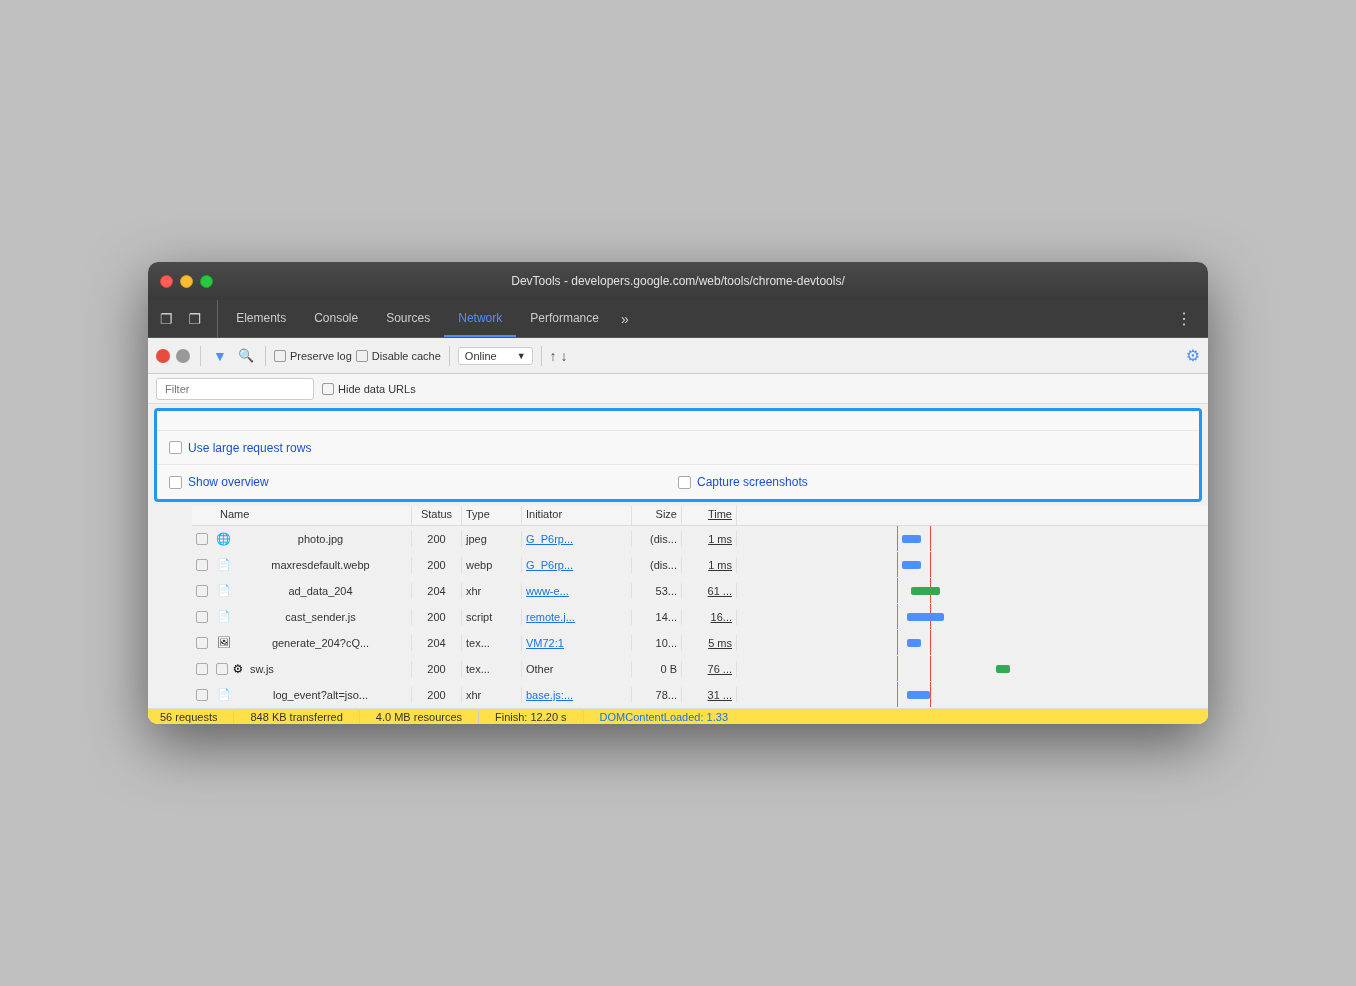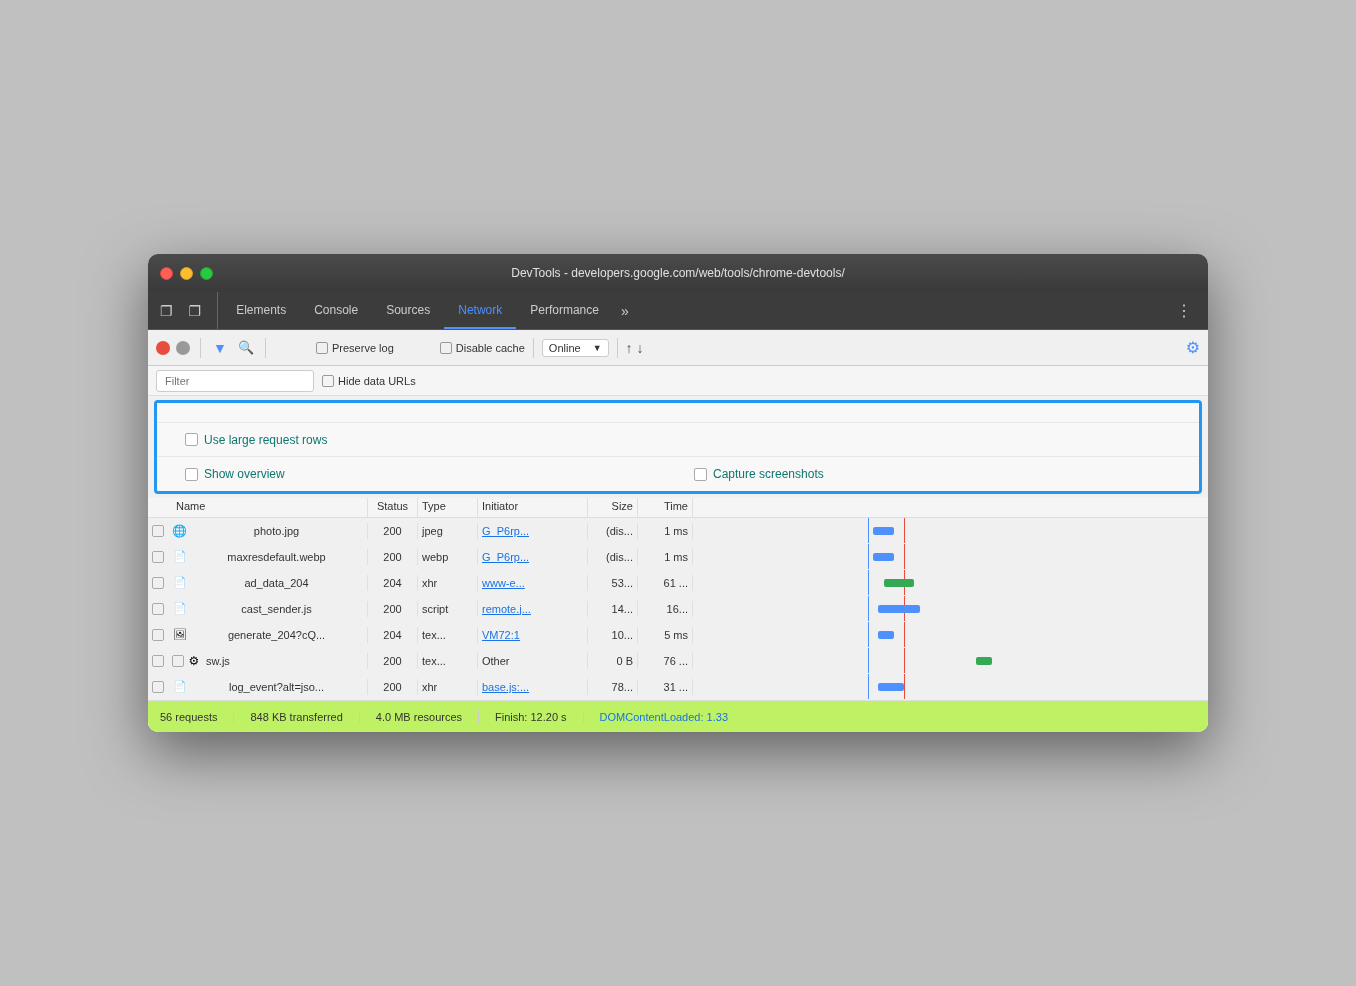--- a/index.html
+++ b/index.html
@@ -151,33 +151,32 @@
       background: #ccc;
       margin: 0 4px;
     }
     .toolbar-label {
       font-size: 11px;
       color: #333;
       display: flex;
       align-items: center;
       gap: 4px;
       cursor: pointer;
-      margin-left: 42px;
     }
     .toolbar-checkbox {
       width: 12px;
       height: 12px;
       border: 1px solid #999;
       border-radius: 2px;
       cursor: pointer;
     }
     .toolbar-select {
       display: flex;
       align-items: center;
-      gap: 12px;
+      gap: 20px;
       font-size: 11px;
       color: #333;
       cursor: pointer;
       border: 1px solid #ccc;
       border-radius: 3px;
       padding: 2px 6px;
       background: white;
     }
     .upload-btn, .download-btn {
       font-size: 14px;
@@ -225,24 +224,23 @@
       height: 34px;
       padding: 0 12px;
       border-bottom: 1px solid #e8e8e8;
     }
     .options-row:last-child { border-bottom: none; }
     .option-item {
       display: flex;
       align-items: center;
       gap: 6px;
       font-size: 12px;
-      color: #0f766e;
+      color: #1d4ed8;
       cursor: pointer;
       flex: 1;
-      margin-left: 16px;
     }
     .option-checkbox {
       width: 13px;
       height: 13px;
       border: 1px solid #aaa;
       border-radius: 2px;
       background: white;
       flex-shrink: 0;
     }
     .table-header-row {
@@ -251,21 +249,21 @@
       height: 20px;
       background: #f5f5f5;
       font-size: 10px;
       color: #333;
     }
     .col-name { width: 220px; flex-shrink: 0; padding: 2px 8px; border-right: 1px solid #e0e0e0; overflow: hidden; }
     .col-status { width: 50px; flex-shrink: 0; padding: 2px 4px; border-right: 1px solid #e0e0e0; text-align: center; }
     .col-type { width: 60px; flex-shrink: 0; padding: 2px 4px; border-right: 1px solid #e0e0e0; }
     .col-initiator { width: 110px; flex-shrink: 0; padding: 2px 4px; border-right: 1px solid #e0e0e0; overflow: hidden; }
     .col-size { width: 50px; flex-shrink: 0; padding: 2px 4px; border-right: 1px solid #e0e0e0; text-align: right; }
-    .col-time { width: 55px; flex-shrink: 0; padding: 2px 4px; border-right: 1px solid #e0e0e0; text-align: right; }
+    .col-time { width: 55px; flex-shrink: 0; padding: 2px 4px; border-right: 1px solid #e0e0e0; text-align: right; text-decoration: underline; }
     .col-waterfall { flex: 1; padding: 2px 4px; position: relative; }
     .table-row {
       display: flex;
       border-bottom: 1px solid #f0f0f0;
       height: 26px;
       align-items: center;
       font-size: 11px;
     }
     .row-checkbox {
       width: 20px;
@@ -310,23 +308,23 @@
       color: #1a73e8;
       text-decoration: underline;
     }
     .waterfall-bar {
       height: 8px;
       border-radius: 2px;
       position: absolute;
     }
     
     .status-bar {
-      background: #bef264;
+      background: #fde047;
       border-top: 1px solid #ddd;
-      height: 32px;
+      height: 16px;
       display: flex;
       align-items: center;
       padding: 0 12px;
       gap: 16px;
       font-size: 11px;
       color: #333;
     }
     .status-item {
       display: flex;
       align-items: center;
@@ -356,20 +354,21 @@
     .waterfall-vline {
       position: absolute;
       top: 0;
       bottom: 0;
       width: 1px;
     }
     .vline-blue { background: #4d90fe; }
     .vline-red { background: #e74c3c; }
     .network-table-container {
       overflow: hidden;
+      padding-left: 44px;
     }
     .waterfall-cell {
       position: relative;
       flex: 1;
       height: 100%;
       overflow: hidden;
     }
   </style>
 </head>
 <body>

